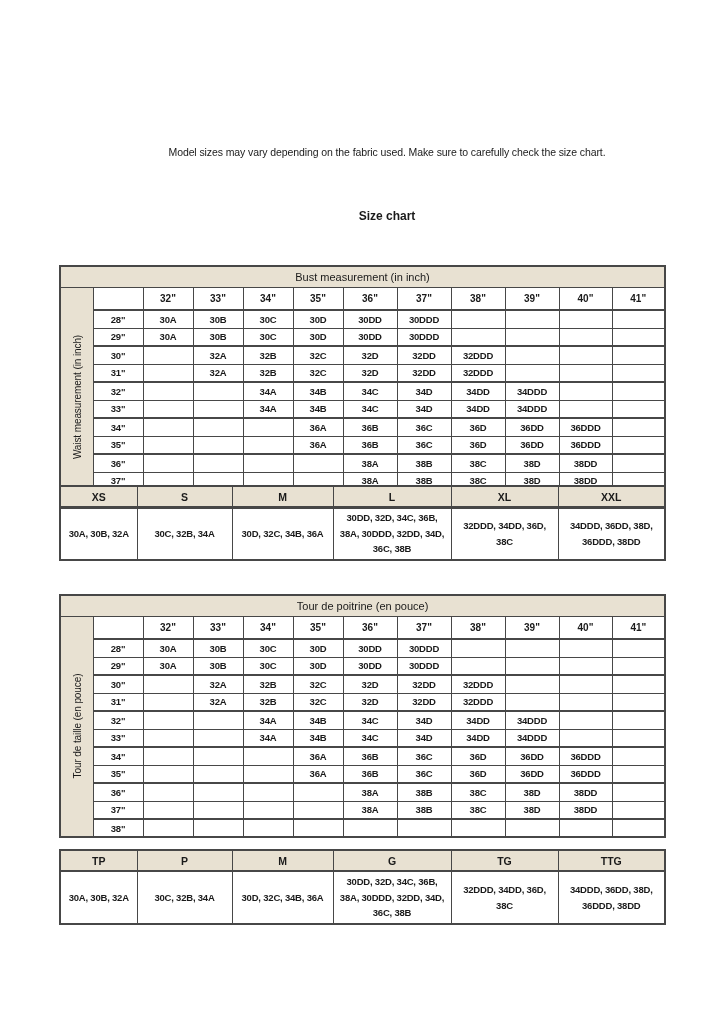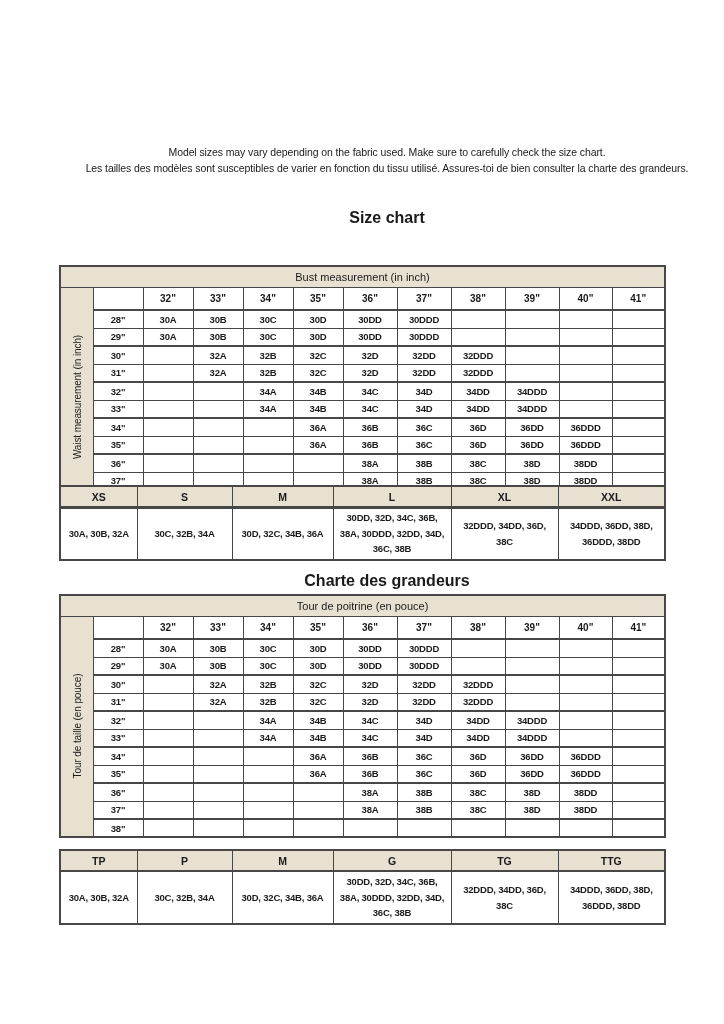--- a/index.html
+++ b/index.html
@@ -33,21 +33,21 @@
     text-align: center;
     font-size: 10.5px;
     line-height: 15.5px;
     letter-spacing: -0.1px;
   }
   .chart-title {
     position: absolute;
     left: 0;
     width: 100%;
     text-align: center;
-    font-size: 16px;
+    font-size: 12px;
     font-weight: 700;
   }
   .chart-title.en { top: 209px; }
   .chart-title.fr { top: 572px; }
 
   table.matrix {
     position: absolute;
     left: 0;
     width: 605px;
     border-collapse: collapse;
@@ -132,21 +132,20 @@
   }
 </style>
 </head>
 <body>
 
 <div class="page">
   <div class="content">
 
     <div class="intro">
       <div>Model sizes may vary depending on the fabric used. Make sure to carefully check the size chart.</div>
-      <div>Les tailles des modèles sont susceptibles de varier en fonction du tissu utilisé. Assures-toi de bien consulter la charte des grandeurs.</div>
     </div>
 
     <div class="chart-title en">Size chart</div>
     <table class="matrix en">
       <colgroup>
         <col style="width:33px">
           <col style="width:50px">
         <col style="width:50px">
           <col style="width:50px">
           <col style="width:50px">
@@ -346,21 +345,20 @@
             <td>30A, 30B, 32A</td>
             <td>30C, 32B, 34A</td>
             <td>30D, 32C, 34B, 36A</td>
             <td>30DD, 32D, 34C, 36B, 38A, 30DDD, 32DD, 34D, 36C, 38B</td>
             <td>32DDD, 34DD, 36D, 38C</td>
             <td>34DDD, 36DD, 38D, 36DDD, 38DD</td>
           </tr>
         </tbody>
     </table>
 
-    <div class="chart-title fr">Charte des grandeurs</div>
     <table class="matrix fr">
       <colgroup>
         <col style="width:33px">
           <col style="width:50px">
         <col style="width:50px">
           <col style="width:50px">
           <col style="width:50px">
           <col style="width:50px">
         <col style="width:54px">
           <col style="width:54px">

